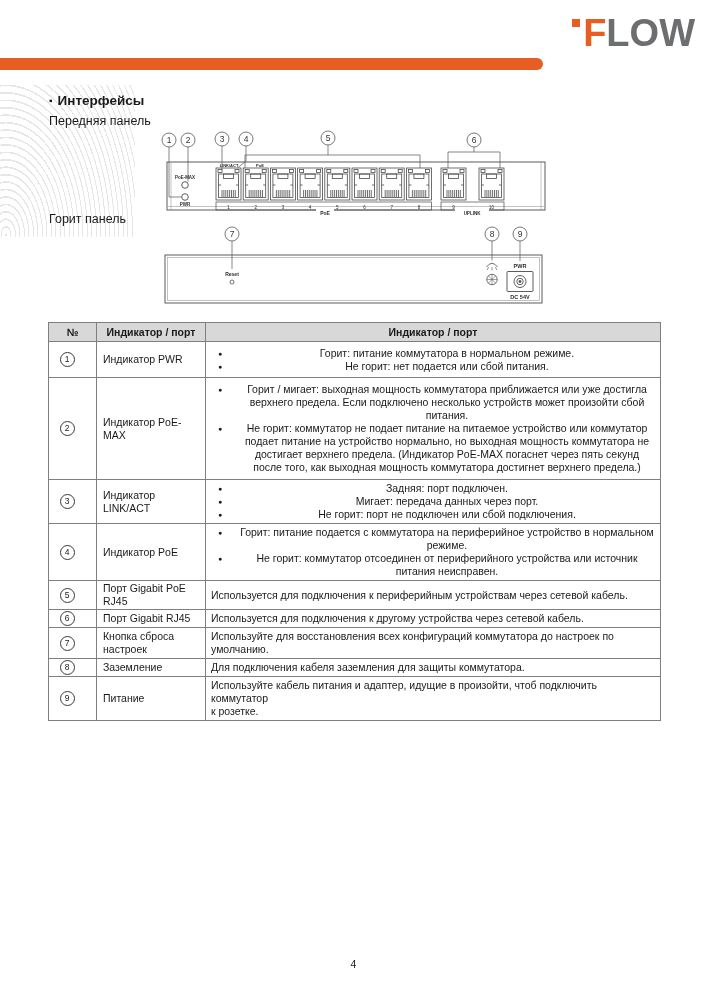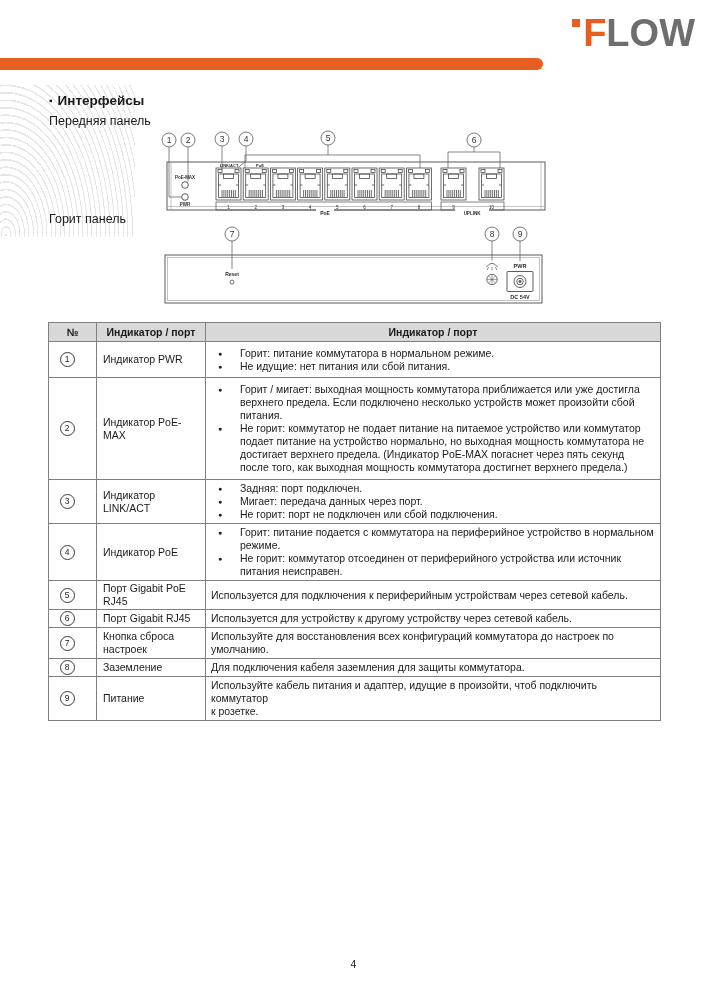--- a/index.html
+++ b/index.html
@@ -30,21 +30,21 @@
              table-layout:fixed;font-size:10.5px;line-height:13px;}
   table.spec th,table.spec td{border:1px solid #7f7f7f;}
   table.spec th{background:#d8d8d8;font-weight:bold;height:16px;padding:1px 2px;text-align:center;}
   td.num{text-align:center;vertical-align:middle;padding-right:12px;}
   td.nm{vertical-align:middle;padding:1px 11px 1px 6px;}
   td.desc{vertical-align:middle;padding:2px 6px 2px 5px;}
   .circ{display:inline-flex;width:13px;height:13px;border:1px solid #3a3a3a;border-radius:50%;
         align-items:center;justify-content:center;font-size:8.5px;line-height:13px;}
   .bl{display:flex;}
   .bl-dot{flex:0 0 29px;padding-left:7px;font-size:7px;line-height:13px;box-sizing:border-box;}
-  .bl-text{flex:1;}
+  .bl-text{flex:1;text-align:center;}
   .pageno{position:absolute;left:0;top:958px;width:100%;text-align:center;font-size:10.5px;}
 </style>
 </head>
 <body>
 
 <div class="page">
 
   <div class="swirl"></div>
   <div class="topbar"></div>
 
@@ -200,21 +200,21 @@
       <tr style="height:36px">
         <td class="num"><span class="circ">1</span></td>
         <td class="nm">Индикатор PWR</td>
         <td class="desc">
           <div class="bl">
               <span class="bl-dot">●</span>
               <span class="bl-text">Горит: питание коммутатора в нормальном режиме.</span>
             </div>
           <div class="bl">
               <span class="bl-dot">●</span>
-              <span class="bl-text">Не идущие: нет питания или сбой питания.</span>
+              <span class="bl-text">Не горит: нет подается или сбой питания.</span>
             </div>
         </td>
       </tr>
       <tr style="height:102px">
         <td class="num"><span class="circ">2</span></td>
         <td class="nm">Индикатор PoE-MAX</td>
         <td class="desc">
           <div class="bl">
               <span class="bl-dot">●</span>
               <span class="bl-text">Горит / мигает: выходная мощность коммутатора приближается или уже достигла верхнего предела. Если подключено несколько устройств может произойти сбой питания.</span>
@@ -261,21 +261,21 @@
         <td class="num"><span class="circ">5</span></td>
         <td class="nm">Порт Gigabit PoE RJ45</td>
         <td class="desc">
           <div class="dl">Используется для подключения к периферийным устройствам через сетевой кабель.</div>
         </td>
       </tr>
       <tr style="height:15px">
         <td class="num"><span class="circ">6</span></td>
         <td class="nm">Порт Gigabit RJ45</td>
         <td class="desc">
-          <div class="dl">Используется для устройству к другому устройству через сетевой кабель.</div>
+          <div class="dl">Используется для подключения к другому устройства через сетевой кабель.</div>
         </td>
       </tr>
       <tr style="height:28px">
         <td class="num"><span class="circ">7</span></td>
         <td class="nm">Кнопка сброса настроек</td>
         <td class="desc">
           <div class="dl">Используйте для восстановления всех конфигураций коммутатора до настроек по</div>
           <div class="dl">умолчанию.</div>
         </td>
       </tr>

